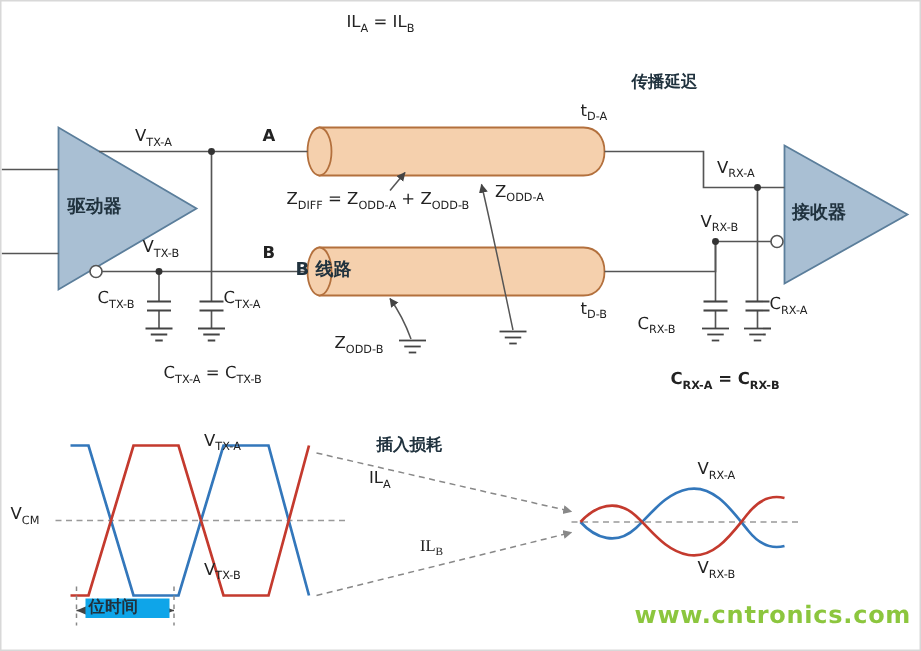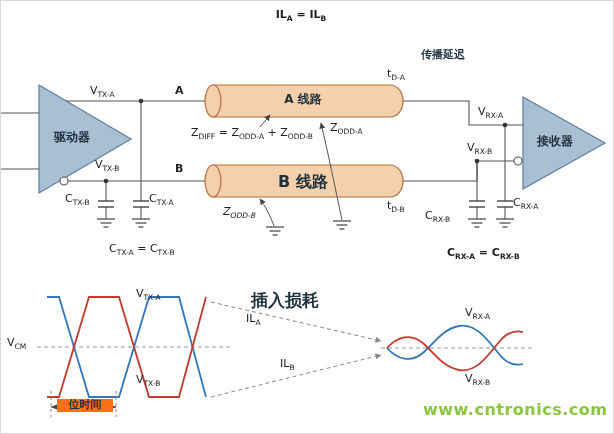--- a/index.html
+++ b/index.html
@@ -15,26 +15,26 @@
     border:1px solid #d8d8d8;box-sizing:border-box;overflow:hidden;
     font-family:"DejaVu Sans","Liberation Sans",sans-serif;
   }
   #stage svg{position:absolute;left:0;top:0;}
   .lbl{
     position:absolute;font-size:11px;color:var(--ink);
     white-space:nowrap;line-height:1.15;
   }
   .lbl sub{font-size:7.5px;line-height:0;}
   .cn{font-weight:bold;font-size:12px;color:#20323e;}
-  .ctr{text-align:center;font-weight:bold;}
+  .ctr{}
   .wm{
     font-size:16px;font-weight:bold;color:var(--wm-green);
     letter-spacing:0.5px;
   }
-  .bgw{background:#f97316;padding:0 2px;}
+  .bgw{background:#0ea5e9;padding:0 2px;}
 </style>
 </head>
 <body>
 
 <div id="stage">
 
   <svg width="614" height="434" viewBox="0 0 614 434">
     <defs>
       <marker id="ah" markerWidth="7" markerHeight="7" refX="5.5" refY="3" orient="auto">
         <path d="M0,0 L6,3 L0,6 Z" fill="#444"></path>
@@ -142,48 +142,47 @@
 
   <div class="lbl cn" style="left:388px;top:48px;font-size:11px;margin-left:32px;">传播延迟</div>
   <div class="lbl" style="left:386px;top:67px;"><span>t</span><sub>D-A</sub></div>
   <div class="lbl" style="left:386px;top:199px;"><span>t</span><sub>D-B</sub></div>
 
   <div class="lbl" style="left:89px;top:84px;"><span>V</span><sub>TX-A</sub></div>
   <div class="lbl" style="left:94px;top:158px;"><span>V</span><sub>TX-B</sub></div>
   <div class="lbl" style="left:174px;top:84px;font-weight:bold;">A</div>
   <div class="lbl" style="left:174px;top:162px;font-weight:bold;">B</div>
 
-  <div class="lbl cn ctr" style="left:212px;top:92px;width:180px;font-size:12px;">A 线路</div>
-  <div class="lbl cn ctr" style="left:212px;top:172px;width:180px;font-size:16px;">B 线路</div>
+  <div class="lbl cn ctr" style="left:196px;top:172px;width:180px;font-size:12px;">B 线路</div>
 
   <div class="lbl" style="left:190px;top:126px;"><span>Z</span><sub>DIFF</sub><span> = Z</span><sub>ODD-A</sub><span> + Z</span><sub>ODD-B</sub></div>
   <div class="lbl" style="left:329px;top:121px;"><span>Z</span><sub>ODD-A</sub></div>
-  <div class="lbl" style="left:222px;top:205px;font-style:italic;"><span>Z</span><sub>ODD-B</sub></div>
+  <div class="lbl" style="left:222px;top:222px;"><span>Z</span><sub>ODD-B</sub></div>
 
   <div class="lbl" style="left:477px;top:105px;"><span>V</span><sub>RX-A</sub></div>
   <div class="lbl" style="left:466px;top:141px;"><span>V</span><sub>RX-B</sub></div>
 
   <div class="lbl cn ctr" style="left:44px;top:130px;width:54px;">驱动器</div>
   <div class="lbl cn ctr" style="left:527px;top:134px;width:54px;">接收器</div>
 
   <div class="lbl" style="left:64px;top:192px;"><span>C</span><sub>TX-B</sub></div>
   <div class="lbl" style="left:148px;top:192px;"><span>C</span><sub>TX-A</sub></div>
   <div class="lbl" style="left:108px;top:242px;"><span>C</span><sub>TX-A</sub><span> = C</span><sub>TX-B</sub></div>
 
   <div class="lbl" style="left:424px;top:209px;"><span>C</span><sub>RX-B</sub></div>
   <div class="lbl" style="left:512px;top:196px;"><span>C</span><sub>RX-A</sub></div>
   <div class="lbl" style="left:446px;top:246px;font-weight:bold;"><span>C</span><sub>RX-A</sub><span> = C</span><sub>RX-B</sub></div>
 
   <div class="lbl" style="left:6px;top:336px;"><span>V</span><sub>CM</sub></div>
   <div class="lbl" style="left:135px;top:287px;"><span>V</span><sub>TX-A</sub></div>
   <div class="lbl" style="left:135px;top:373px;"><span>V</span><sub>TX-B</sub></div>
 
-  <div class="lbl cn" style="left:250px;top:290px;font-size:17px;">插入损耗</div>
+  <div class="lbl cn" style="left:250px;top:290px;font-size:11px;">插入损耗</div>
   <div class="lbl" style="left:245px;top:312px;"><span>IL</span><sub>A</sub></div>
-  <div class="lbl" style="left:279px;top:357px;"><span>IL</span><sub>B</sub></div>
+  <div class="lbl" style="left:279px;top:357px;font-family:Liberation Serif, serif;"><span>IL</span><sub>B</sub></div>
 
   <div class="lbl" style="left:464px;top:306px;"><span>V</span><sub>RX-A</sub></div>
   <div class="lbl" style="left:464px;top:372px;"><span>V</span><sub>RX-B</sub></div>
 
   <div class="lbl cn ctr bgw" style="left:56px;top:398px;width:52px;font-size:11px;">位时间</div>
 
   <div class="lbl wm" style="left:422px;top:400px;">www.cntronics.com</div>
 
 </div>
 

